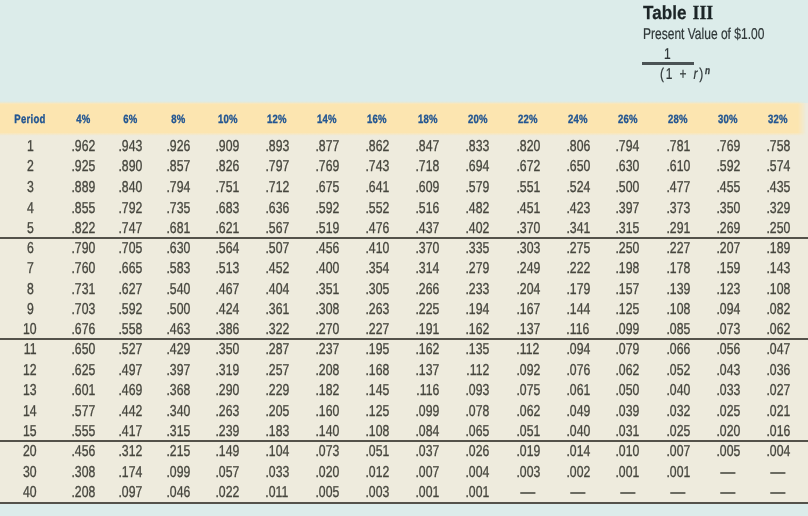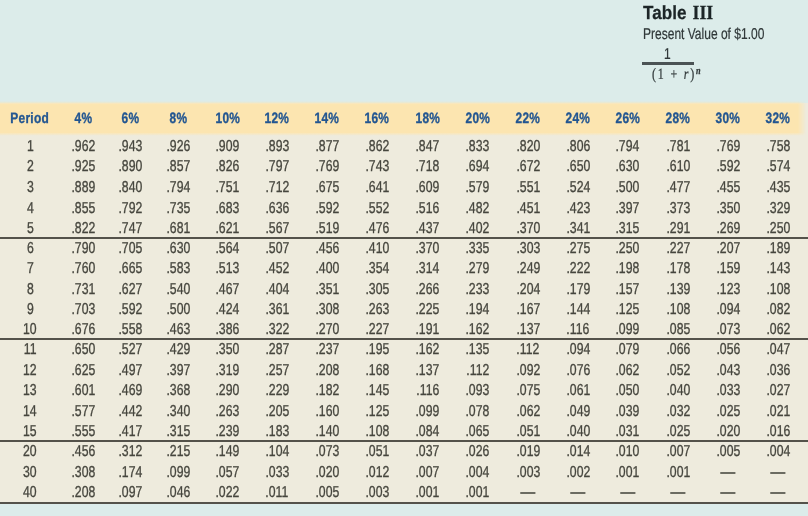--- a/index.html
+++ b/index.html
@@ -30,22 +30,22 @@
            -webkit-text-stroke:0.22px #303839;
            transform:scaleX(0.766); transform-origin:0 0; }
   .frac { position:absolute; left:-1.2px; top:40px; width:54px; height:48px; }
   .frac .num { position:absolute; left:0; top:5.5px; width:52px; height:18px;
                font-family:"Liberation Sans", sans-serif;
                font-size:15.7px; color:#303839; line-height:18px;
                text-align:center; -webkit-text-stroke:0.22px #303839; }
   .frac .num span { display:inline-block; transform:scaleX(0.766); }
   .frac .bar { position:absolute; left:0.1px; top:22.3px;
                height:2.7px; background:#4b5355; width:52.2px; }
-  .frac .den { position:absolute; left:10px; top:21.0px; height:20px;
-               font-family:Liberation Serif, serif;
+  .frac .den { position:absolute; left:18px; top:21.0px; height:20px;
+               font-family:Liberation Sans, sans-serif;
                font-size:15.7px; color:#303839; line-height:20px;
                white-space:nowrap; text-align:center;
                -webkit-text-stroke:0.22px #303839; }
   .frac .den > span.inner { display:inline-block; transform:scaleX(0.766);
                             transform-origin:0 50%; letter-spacing:2.35px; }
   .frac .den i { font-style:italic; }
   .frac .den sup { font-size:10.8px; font-style:italic; font-weight:bold;
                    vertical-align:4.6px; letter-spacing:0;
                    -webkit-text-stroke:0.28px #303839; }
 
@@ -56,21 +56,21 @@
                           rgba(252,229,176,0) 0px, #fce5b0 3.6px,
                           #fce5b0 31.4px, rgba(252,229,176,0) 34.8px);
               -webkit-mask-image: linear-gradient(to right,
                           #000 0px, #000 798px, rgba(0,0,0,0) 806px);
               mask-image: linear-gradient(to right,
                           #000 0px, #000 798px, rgba(0,0,0,0) 806px); }
   table.pv { border-collapse:separate; border-spacing:0; width:808px; table-layout:fixed;
              position:relative; }
   table.pv th, table.pv td { padding:0; margin:0; }
   thead tr { height:31px; }
-  thead th { color:#235691; font-weight:bold; font-size:15px; text-align:center;
+  thead th { color:#235691; font-weight:bold; font-size:12px; text-align:center;
              vertical-align:middle; -webkit-text-stroke:0.35px #235691; }
   thead th > span { display:inline-block; transform:scaleX(0.795);
                     letter-spacing:0.35px; padding-left:0.35px; }
   tbody td { font-size:15.8px; color:#46463e; text-align:center; height:20.52px;
              -webkit-text-stroke:0.33px #46463e;
              line-height:20.52px; box-sizing:border-box;
              vertical-align:middle; font-family:"Liberation Sans", sans-serif; }
   tbody td > span { display:inline-block; transform:scaleX(0.775);
                     position:relative; top:3.6px; }
   tbody tr.g0 td { height:20.70px; line-height:20.70px; }

